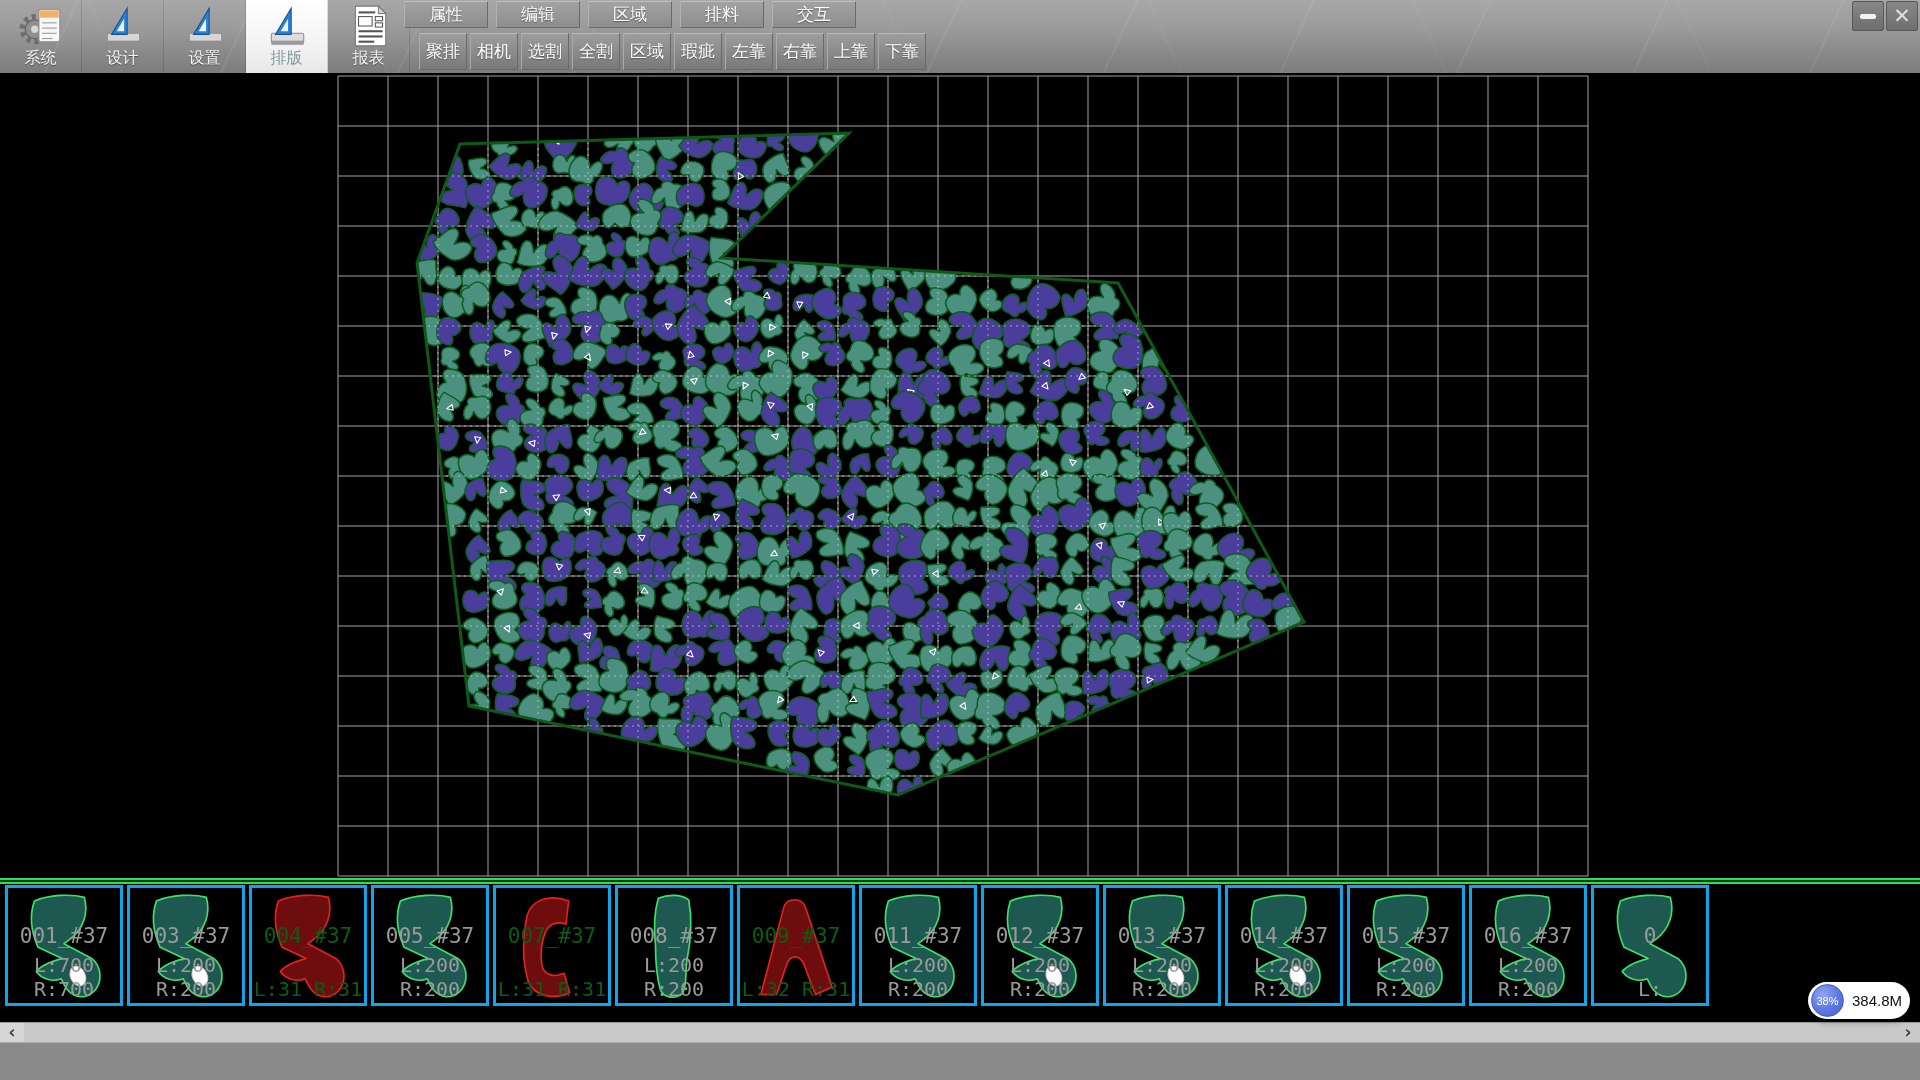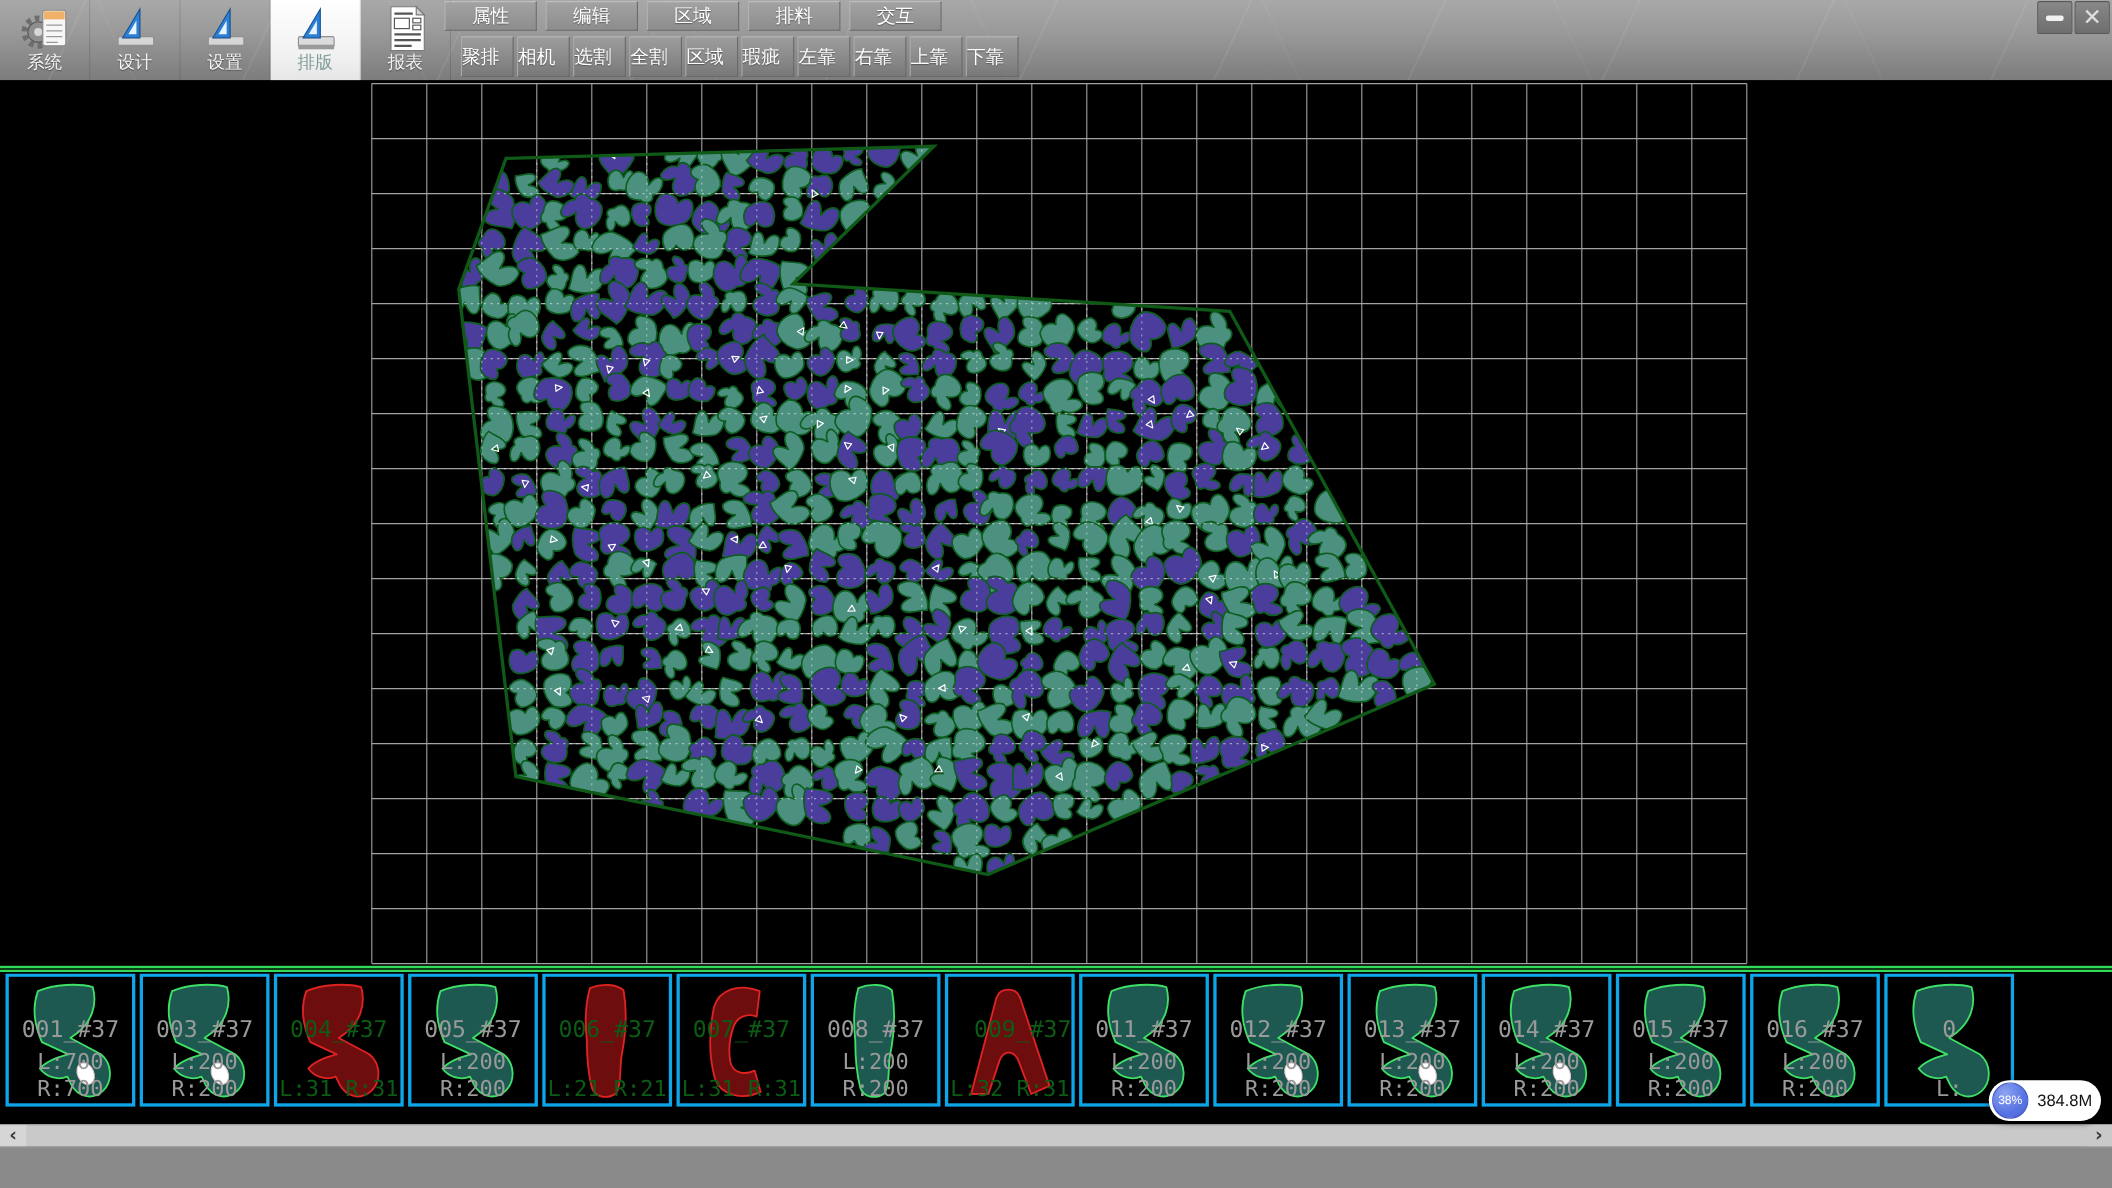--- a/index.html
+++ b/index.html
@@ -20,21 +20,21 @@
   .big-btn.selected{background:linear-gradient(#ffffff,#f1f1f1 70%,#e6e6e6);}
   .big-btn.selected .blabel{color:#7f9b99;text-shadow:none;}
   .menu-row{position:absolute;left:404px;top:1px;height:28px;display:flex;z-index:2;}
   .menu-btn{width:84px;height:27px;margin-right:8px;background:linear-gradient(#a2a2a2,#8d8d8d);
     border:1px solid #6a6a6a;border-top-color:#c0c0c0;border-left-color:#b2b2b2;
     color:#fff;font-size:17px;text-align:center;line-height:25px;text-shadow:0 1px 1px #5a5a5a;
     font-family:"Liberation Sans",sans-serif;cursor:pointer;box-sizing:border-box;}
   .tool-row{position:absolute;left:419px;top:33px;height:38px;display:flex;z-index:2;}
   .tool-btn{width:48px;height:37px;margin-right:3px;background:linear-gradient(#9d9d9d,#848484 70%,#787878);
     border:1px solid #696969;border-top-color:#b8b8b8;border-left-color:#aaa;
-    color:#fff;font-size:17px;text-align:left;line-height:35px;text-shadow:0 1px 1px #555;
+    color:#fff;font-size:17px;text-align:center;line-height:35px;text-shadow:0 1px 1px #555;
     cursor:pointer;box-sizing:border-box;}
   .win-controls{position:absolute;right:2px;top:1px;display:flex;z-index:3;}
   .win-btn{width:30px;height:28px;margin-left:2px;background:linear-gradient(#888,#6e6e6e);
     border:1px solid #585858;border-radius:2px;display:flex;align-items:center;justify-content:center;cursor:pointer;}
   .min-bar{display:block;width:16px;height:5px;border-radius:2px;background:#f2f2f2;}
   .close-x{font-size:21px;font-weight:bold;color:#dedede;line-height:1;font-family:"DejaVu Sans",sans-serif;}
 
   
   .canvas-wrap{position:absolute;left:0;top:73px;width:1920px;height:805px;background:#000;}
   .canvas-wrap svg{display:block;}
@@ -915,44 +915,37 @@
       </div>
       <div class="thumb-cell">
         <svg class="thumb-svg" viewBox="0 0 100 120">
           <path d="M18,12 C34,5 58,4 72,8 C77,26 70,42 58,52 L50,58 L80,74 C91,83 92,100 82,110 C71,120 57,115 51,104 L47,96 C37,100 26,96 20,88 C27,80 38,77 48,74 L22,62 C14,44 13,26 18,12 Z" fill="#1D5950" stroke="#3FE066" stroke-width="1.8" stroke-linejoin="round"></path>
         </svg>
         <div class="thumb-id" style="color: rgb(154, 154, 154);">005_#37</div>
         <div class="thumb-lr" style="color: rgb(154, 154, 154);">L:200 R:200</div>
       </div>
       <div class="thumb-cell">
         <svg class="thumb-svg" viewBox="0 0 100 120">
-          <path d="M33,9 C45,4 59,5 66,11 C70,33 68,56 64,76 C62,92 64,104 59,112 C50,119 38,116 35,107 C31,92 30,76 30,60 C28,42 29,23 33,9 Z" fill="#6E0D0E" stroke="#E02222" stroke-width="1.8" stroke-linejoin="round"></path>
-        </svg>
-        <div class="thumb-id" style="color: rgb(12, 92, 22);">006_#37</div>
-        <div class="thumb-lr" style="color: rgb(12, 92, 22);">L:21 R:21</div>
-      </div>
-      <div class="thumb-cell">
-        <svg class="thumb-svg" viewBox="0 0 100 120">
           <path d="M68,12 C48,4 28,10 23,28 C18,52 18,76 24,98 C30,115 52,119 69,111 L63,90 C52,95 41,92 39,81 C37,68 39,55 43,45 C48,35 58,34 65,37 Z" fill="#6E0D0E" stroke="#E02222" stroke-width="1.8" stroke-linejoin="round"></path>
         </svg>
         <div class="thumb-id" style="color: rgb(12, 92, 22);">007_#37</div>
         <div class="thumb-lr" style="color: rgb(12, 92, 22);">L:31 R:31</div>
       </div>
       <div class="thumb-cell">
         <svg class="thumb-svg" viewBox="0 0 100 120">
           <path d="M33,9 C45,4 59,5 66,11 C70,33 68,56 64,76 C62,92 64,104 59,112 C50,119 38,116 35,107 C31,92 30,76 30,60 C28,42 29,23 33,9 Z" fill="#1D5950" stroke="#3FE066" stroke-width="1.8" stroke-linejoin="round"></path>
         </svg>
         <div class="thumb-id" style="color: rgb(154, 154, 154);">008_#37</div>
         <div class="thumb-lr" style="color: rgb(154, 154, 154);">L:200 R:200</div>
       </div>
       <div class="thumb-cell">
         <svg class="thumb-svg" viewBox="0 0 100 120">
           <path d="M12,113 L37,18 C41,8 56,8 60,18 L89,105 L71,113 L58,79 C53,70 44,70 40,80 L29,113 Z" fill="#6E0D0E" stroke="#E02222" stroke-width="1.8" stroke-linejoin="round"></path>
         </svg>
-        <div class="thumb-id" style="color: rgb(12, 92, 22); text-align: right;">009_#37</div>
+        <div class="thumb-id" style="color: rgb(12, 92, 22);">009_#37</div>
         <div class="thumb-lr" style="color: rgb(12, 92, 22);">L:32 R:31</div>
       </div>
       <div class="thumb-cell">
         <svg class="thumb-svg" viewBox="0 0 100 120">
           <path d="M18,12 C34,5 58,4 72,8 C77,26 70,42 58,52 L50,58 L80,74 C91,83 92,100 82,110 C71,120 57,115 51,104 L47,96 C37,100 26,96 20,88 C27,80 38,77 48,74 L22,62 C14,44 13,26 18,12 Z" fill="#1D5950" stroke="#3FE066" stroke-width="1.8" stroke-linejoin="round"></path>
         </svg>
         <div class="thumb-id" style="color: rgb(154, 154, 154);">011_#37</div>
         <div class="thumb-lr" style="color: rgb(154, 154, 154);">L:200 R:200</div>
       </div>
       <div class="thumb-cell">

